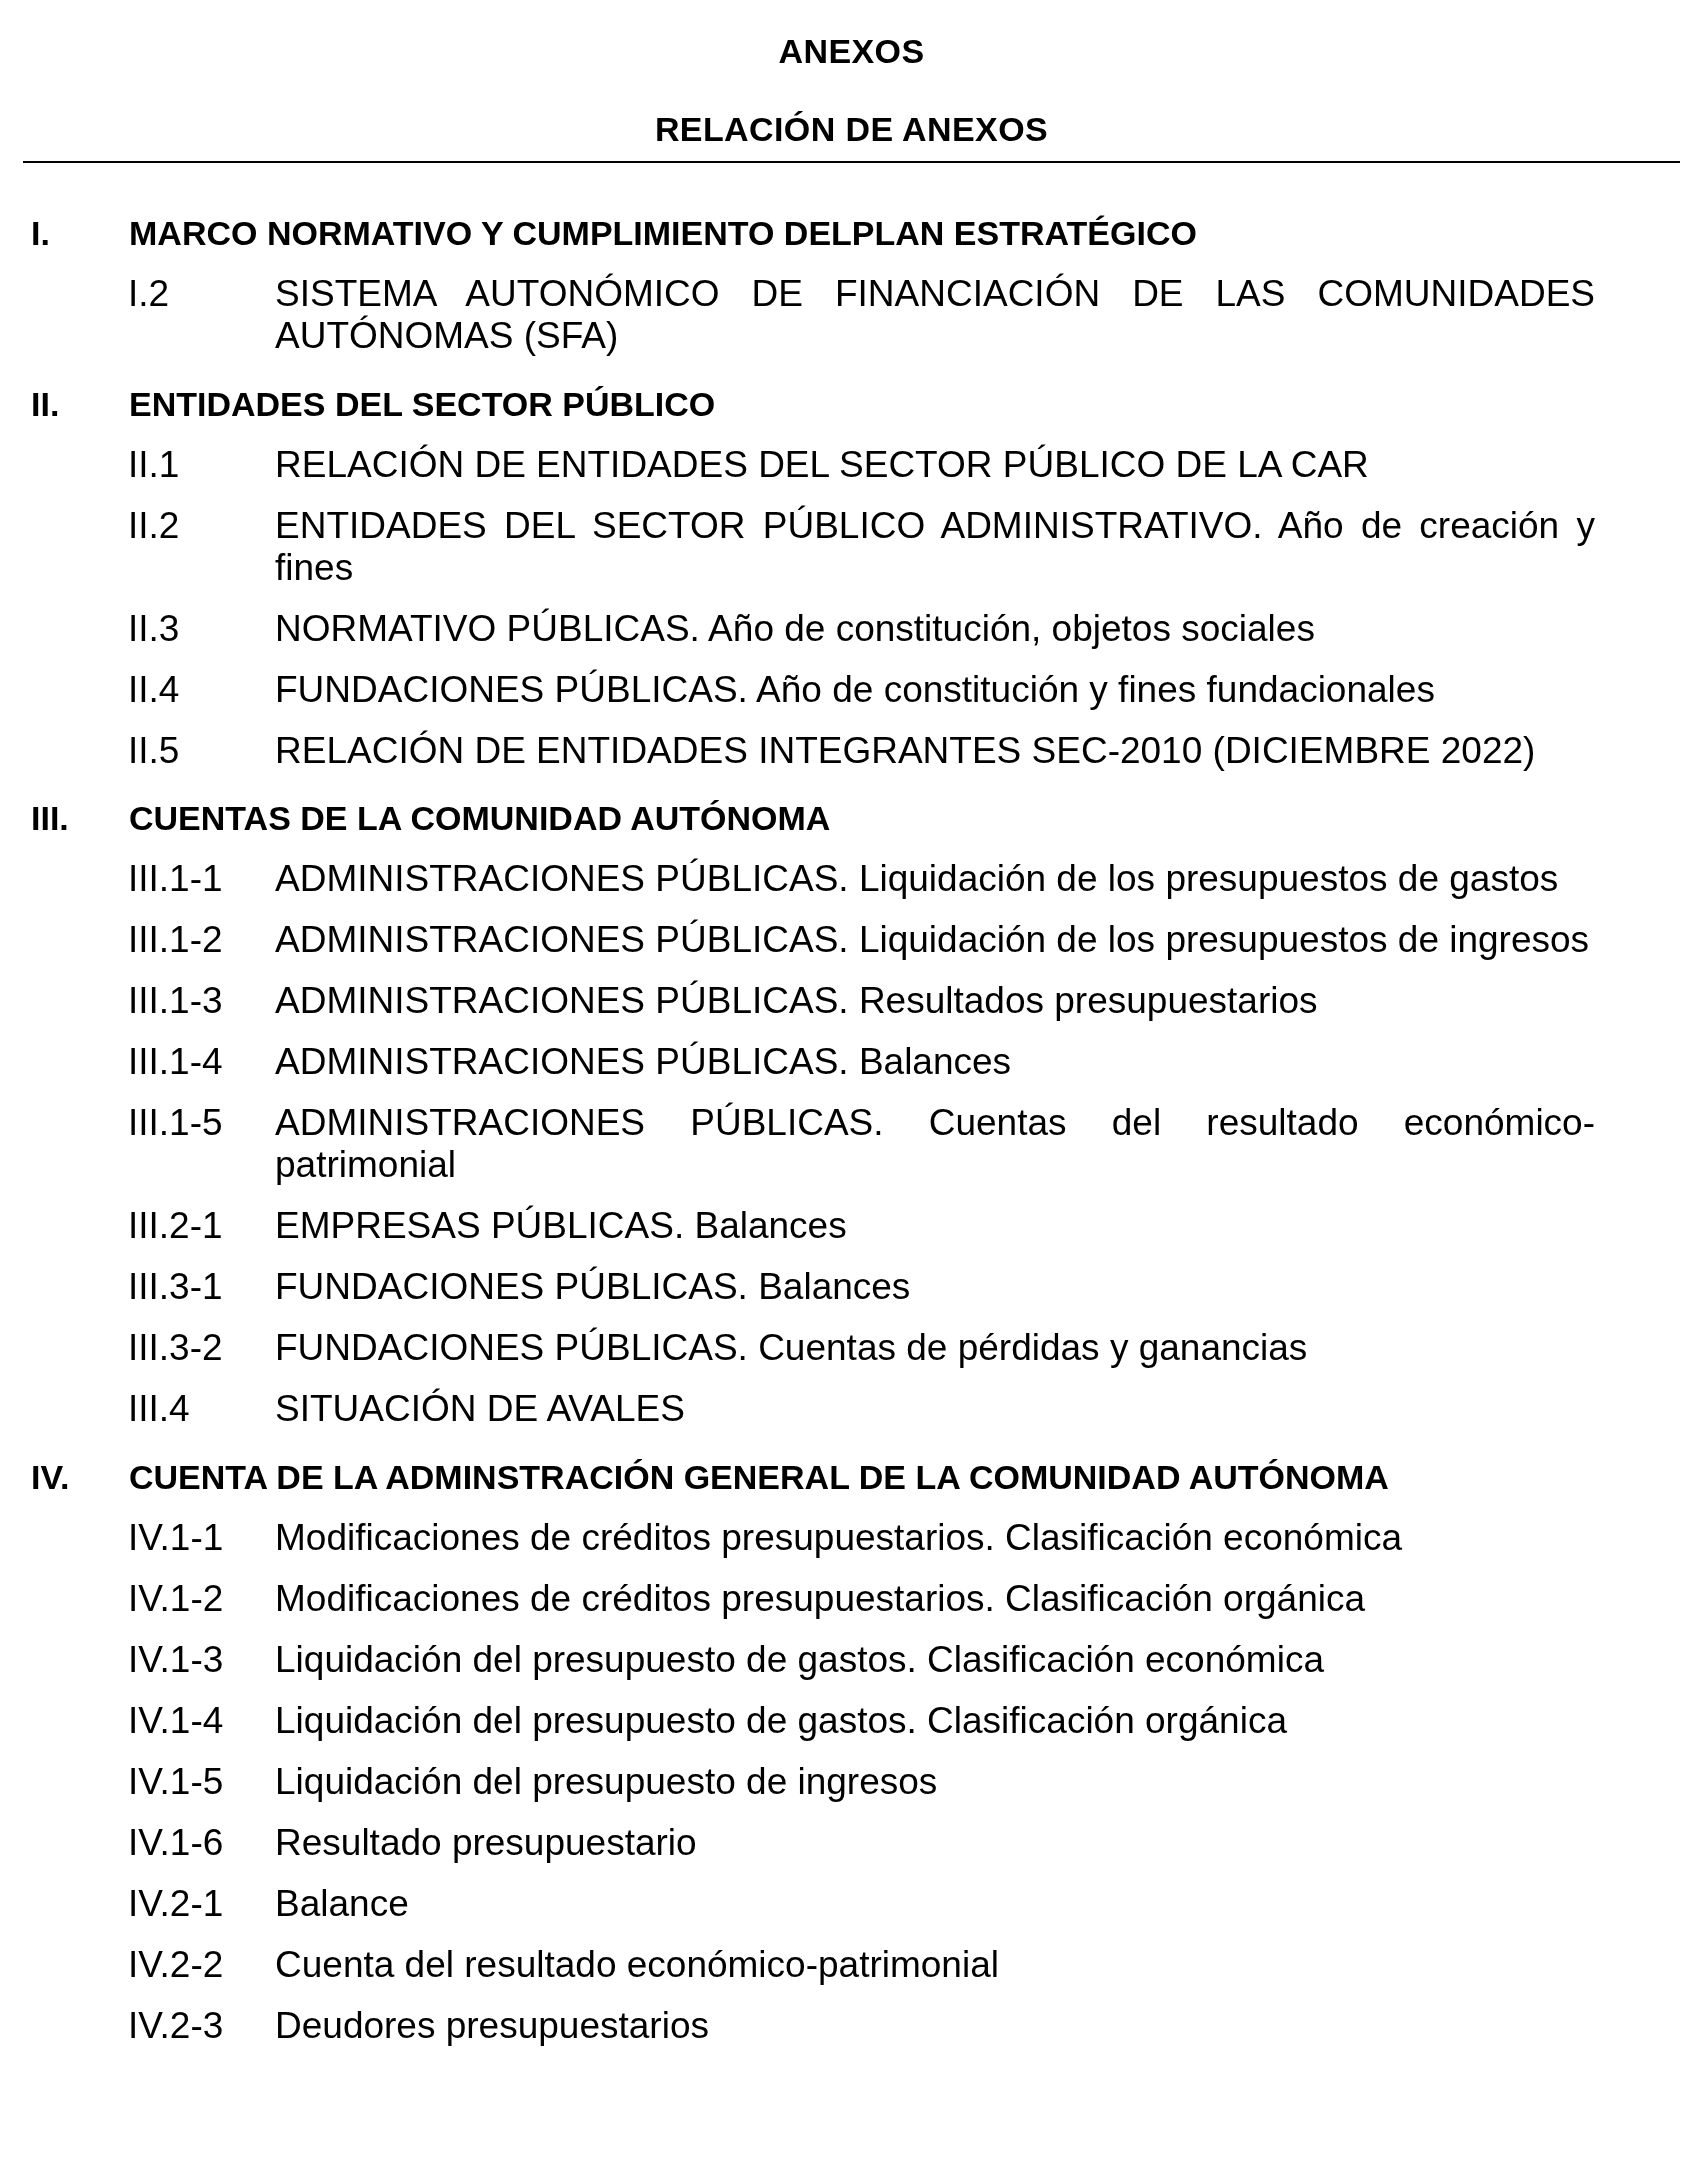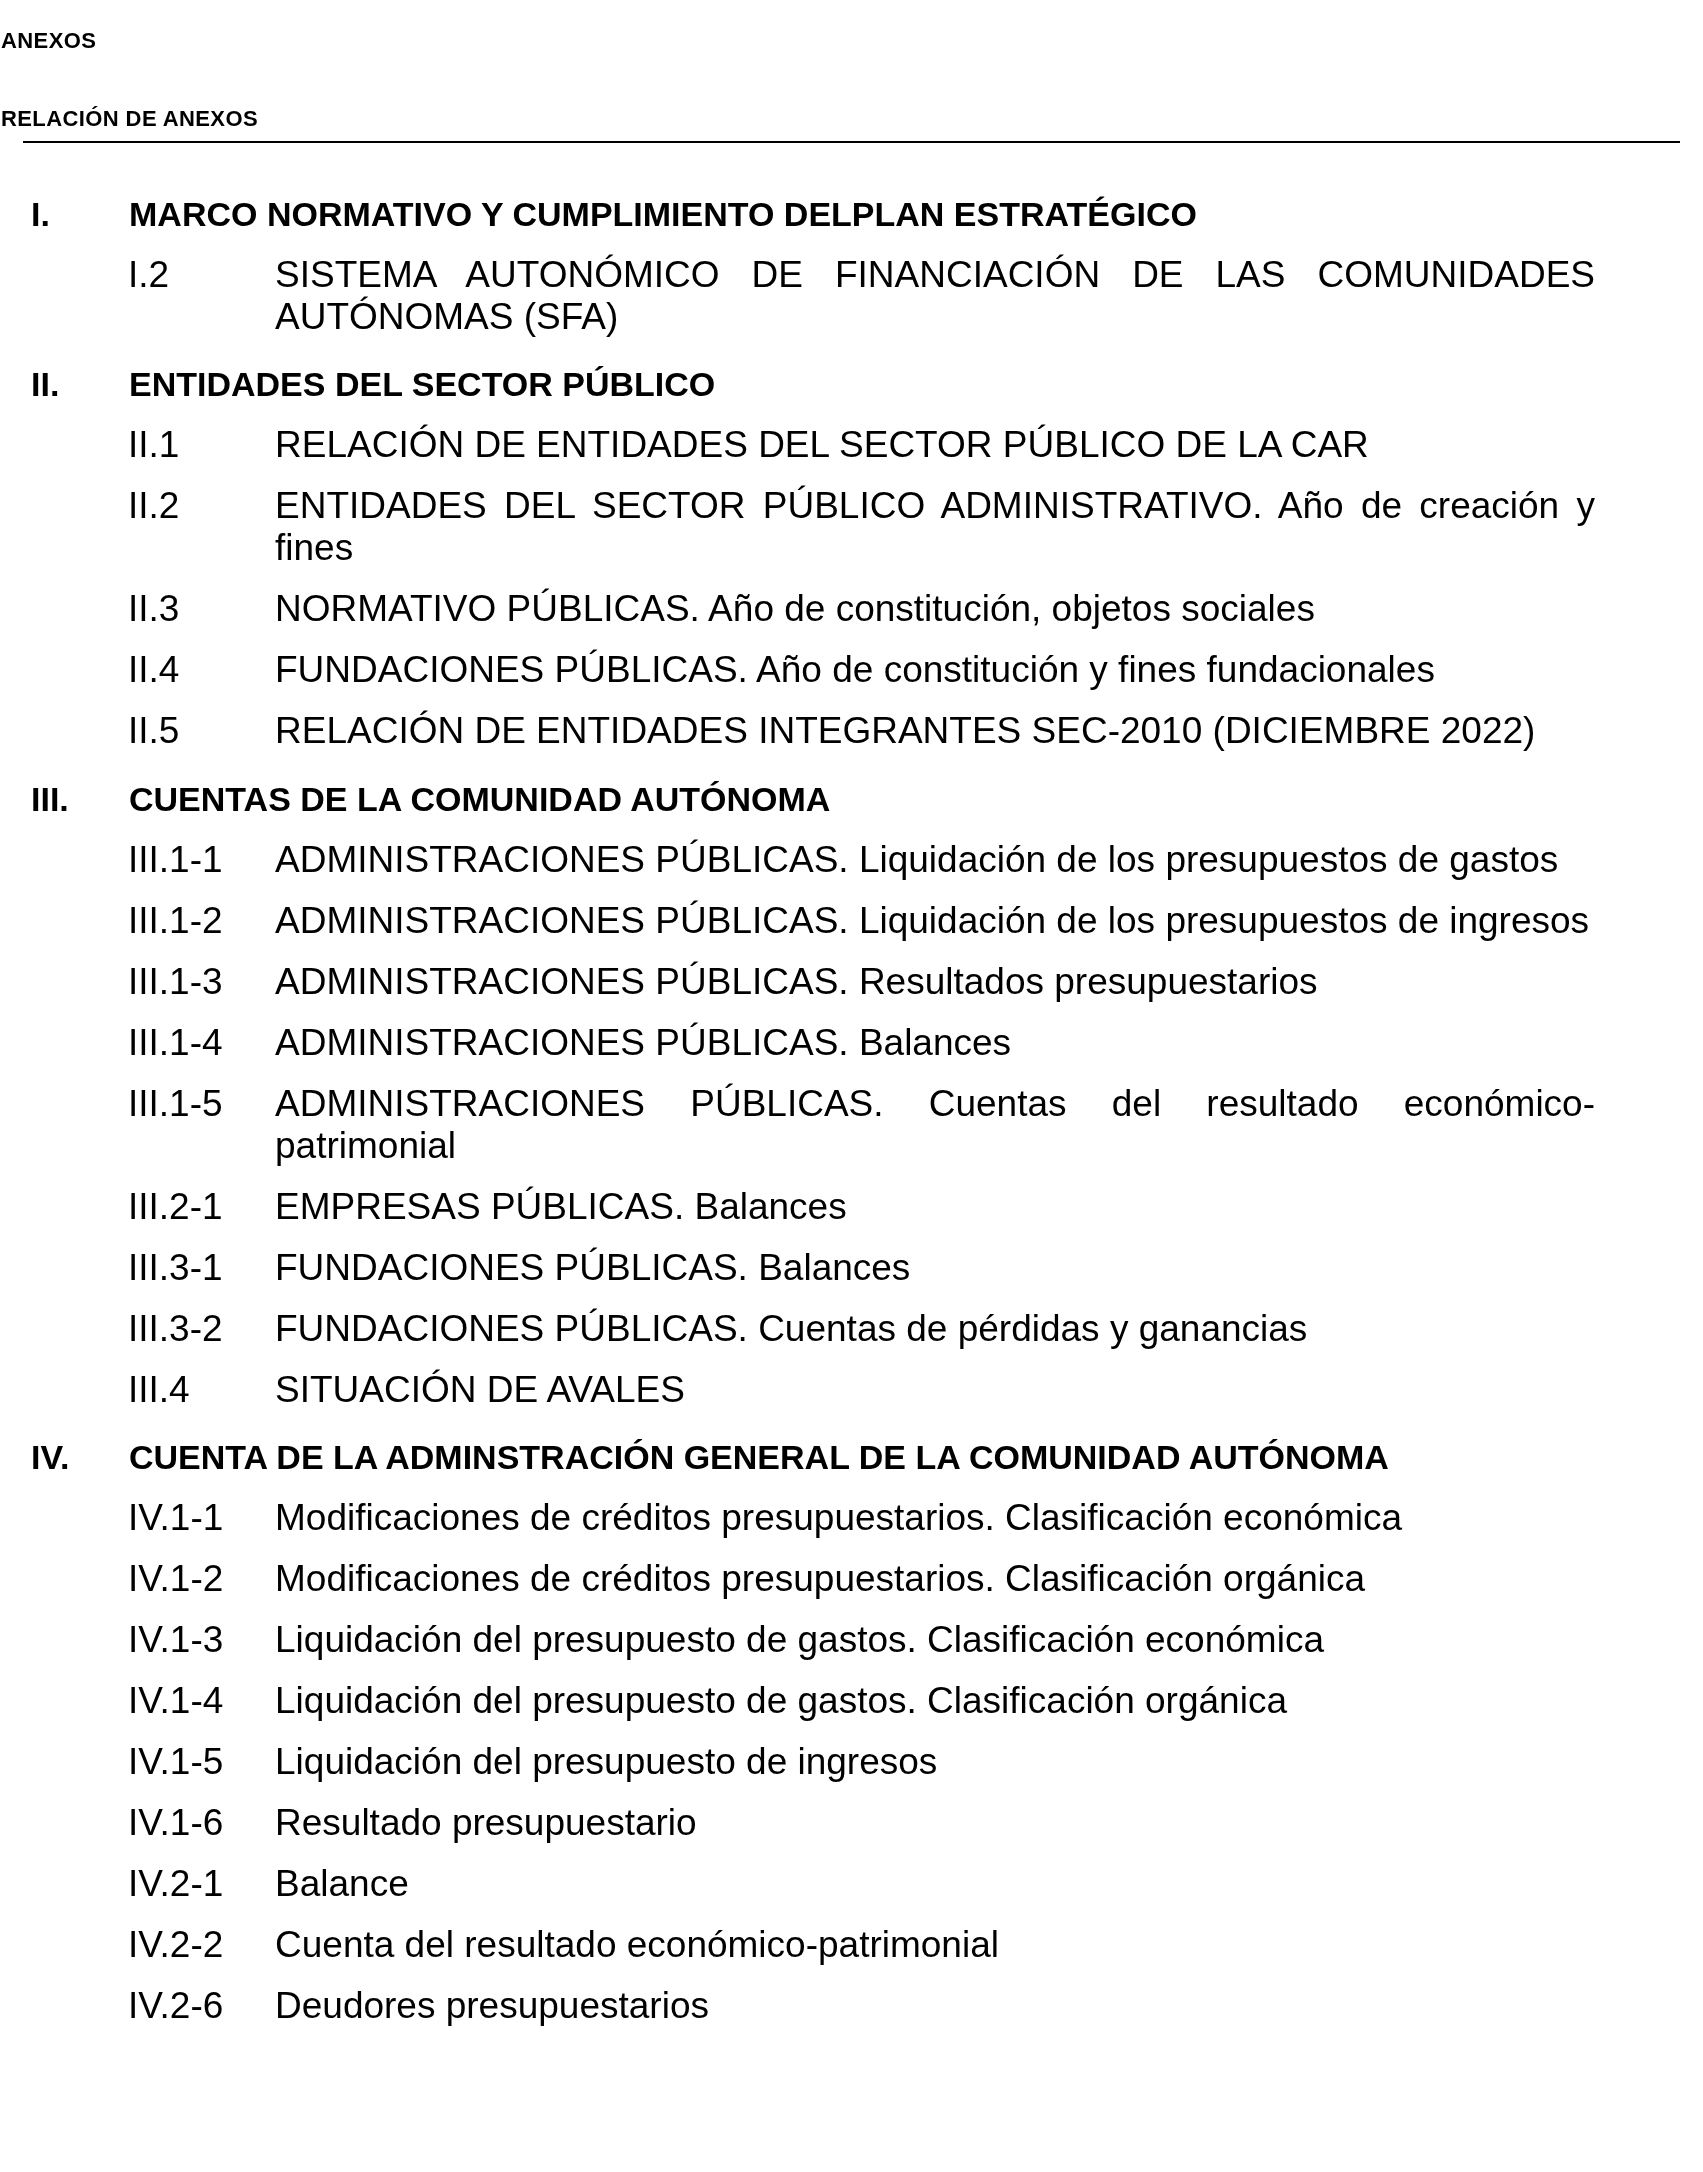--- a/index.html
+++ b/index.html
@@ -7,24 +7,24 @@
     width: 1703px;
     height: 2172px;
     background: #ffffff;
     color: #000000;
     font-family: "Liberation Sans", sans-serif;
     overflow: hidden;
   }
   .page { padding-top: 19.7px; }
 
   .title {
-    margin: 1px;
-    text-align: left;
+    margin: 12px;
+    text-align: center;
     font-weight: bold;
-    font-size: 22px;
+    font-size: 34px;
     line-height: 39px;
     letter-spacing: 0.4px;
   }
   .subtitle { margin-top: 39px; }
 
   .divider {
     border: 0;
     border-top: 2.5px solid #000000;
     margin: 3.3px 23px 43px 23px;
   }
@@ -155,18 +155,18 @@
       </div>
       <div class="row item">
         <span class="num">IV.2-1</span>
         <span class="txt">Balance</span>
       </div>
       <div class="row item">
         <span class="num">IV.2-2</span>
         <span class="txt">Cuenta del resultado económico-patrimonial</span>
       </div>
       <div class="row item">
-        <span class="num">IV.2-6</span>
+        <span class="num">IV.2-3</span>
         <span class="txt">Deudores presupuestarios</span>
       </div>
     </main>
 </div>
 
 
 </body></html>

